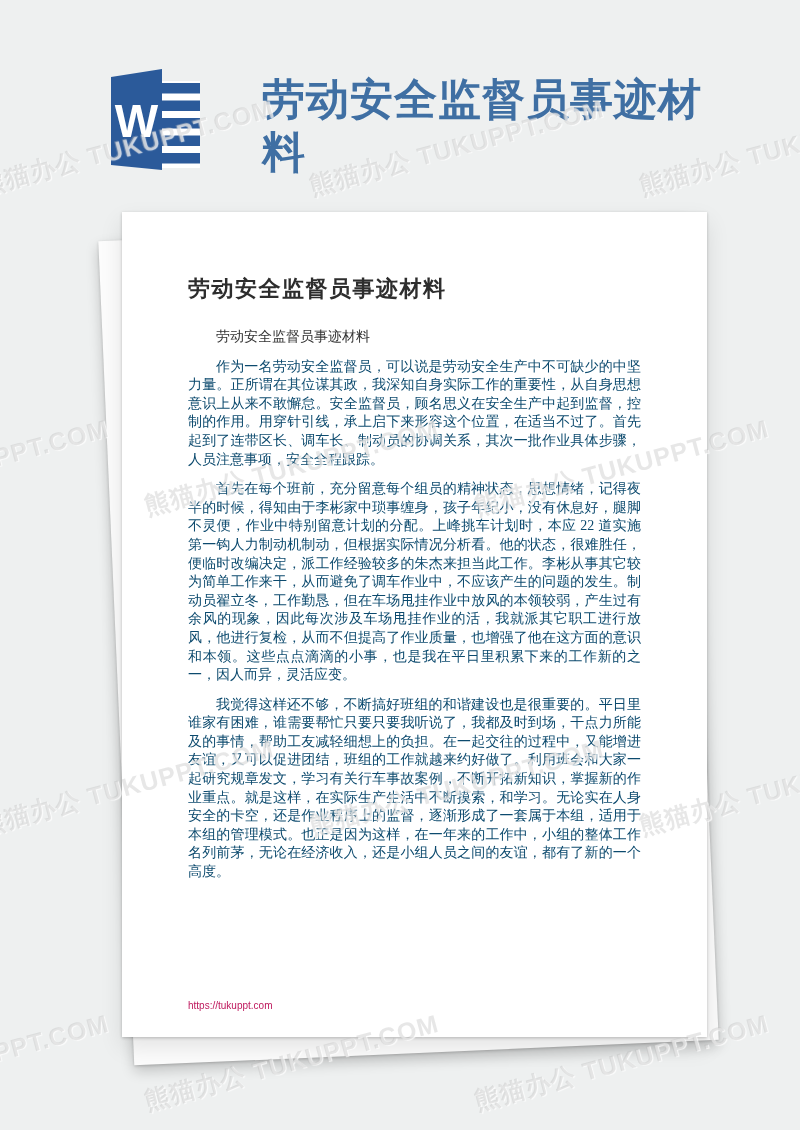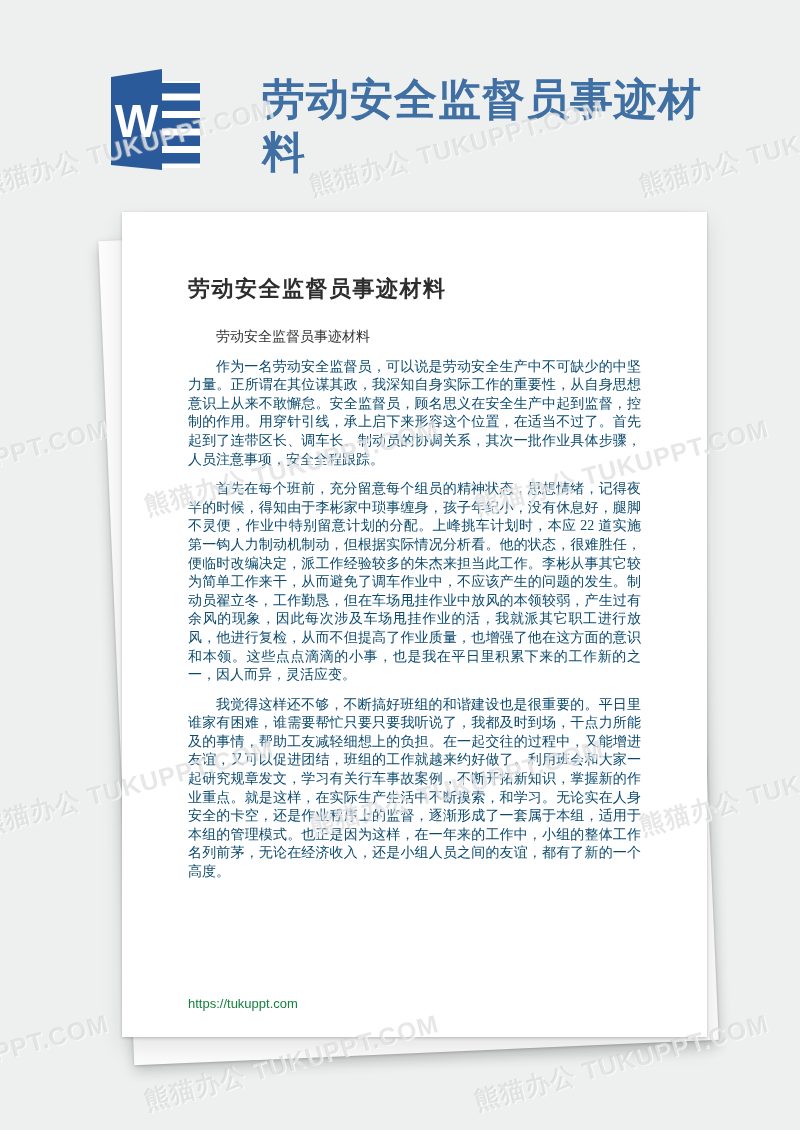--- a/index.html
+++ b/index.html
@@ -51,21 +51,21 @@
   }
   .doc-paragraphs p {
     margin: 11px 0 0 0;
     font-size: 14px; line-height: 18.6px;
     text-indent: 2em; text-align: justify;
     color: #0c4a6e;
   }
   .doc-footer {
     position: absolute; left: 66px; bottom: 26px;
     font-family: "Liberation Sans", "DejaVu Sans", sans-serif;
-    font-size: 13px; color: #15803d;
+    font-size: 10px; color: #be185d;
   }
 
   
   #wm-layer { position: absolute; inset: 0; z-index: 5; pointer-events: none; }
   #wm-layer span {
     position: absolute;
     white-space: nowrap;
     font-size: 25px; font-weight: bold; letter-spacing: 1px;
     color: rgba(174,174,174,0.30);
     text-shadow: 1px 1px 1px rgba(255,255,255,0.80);

